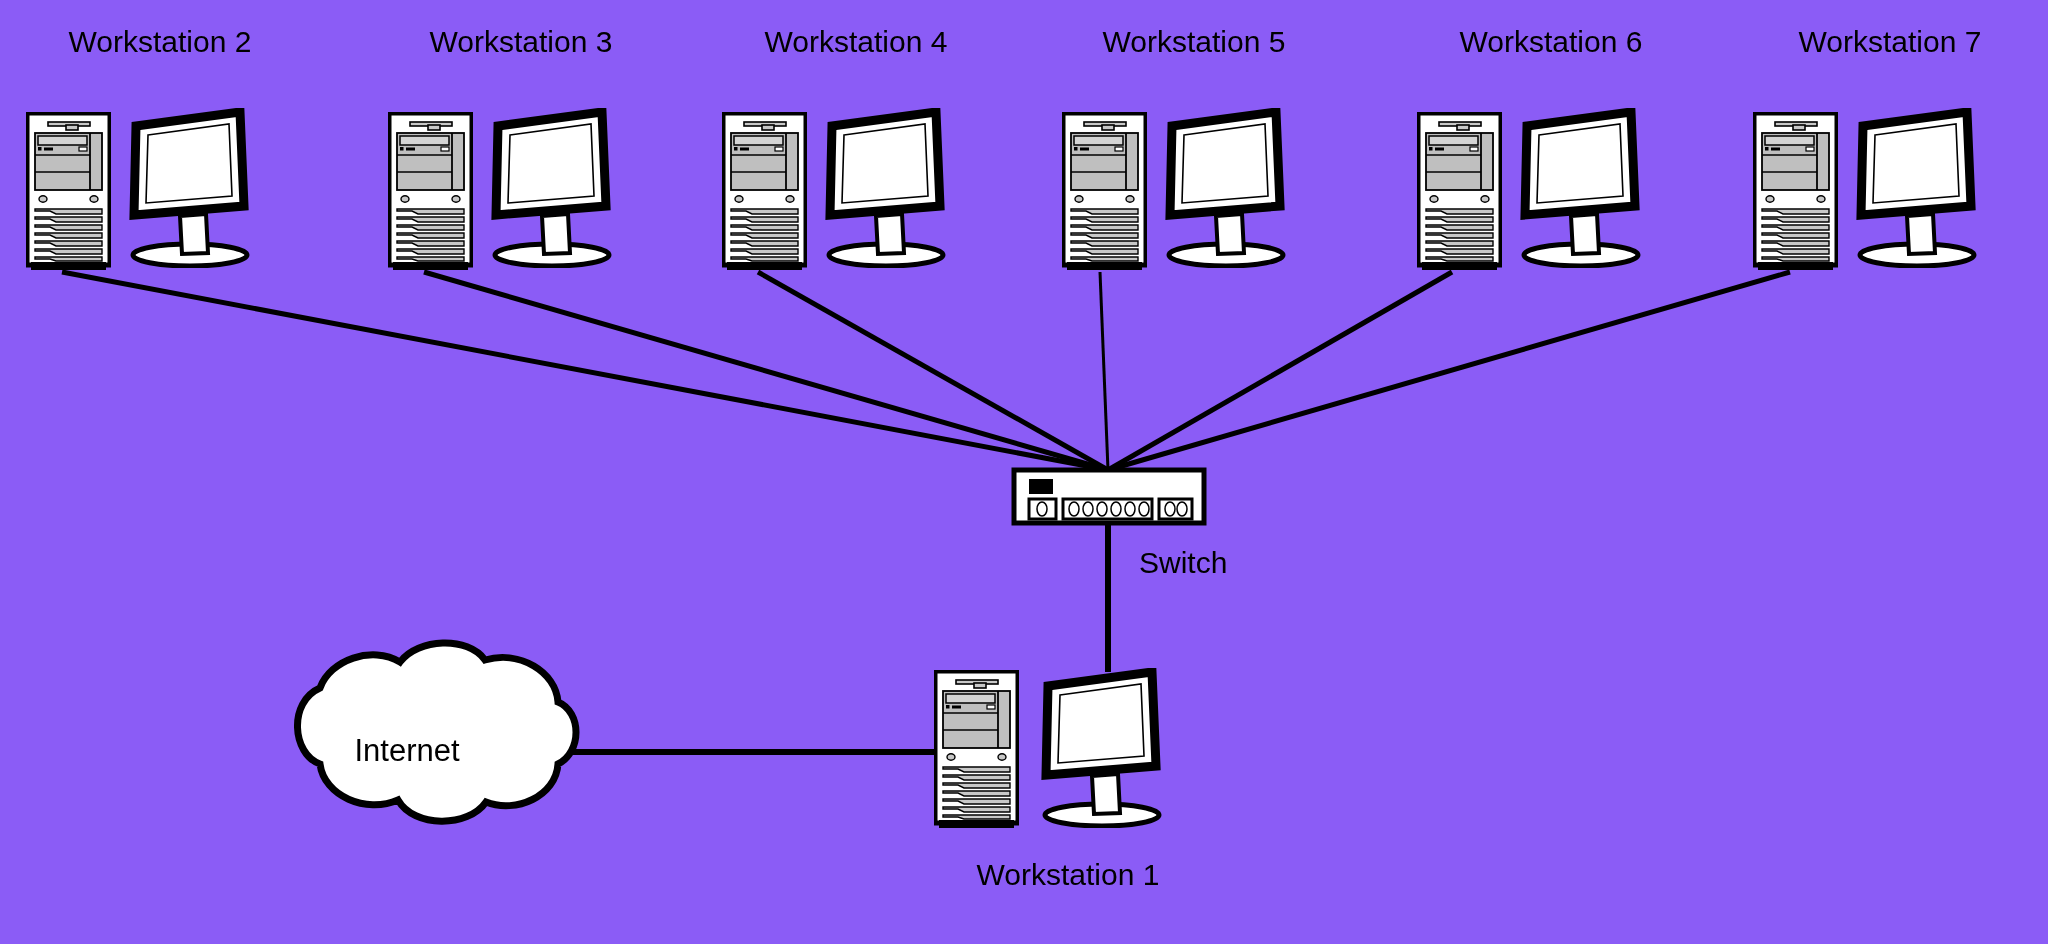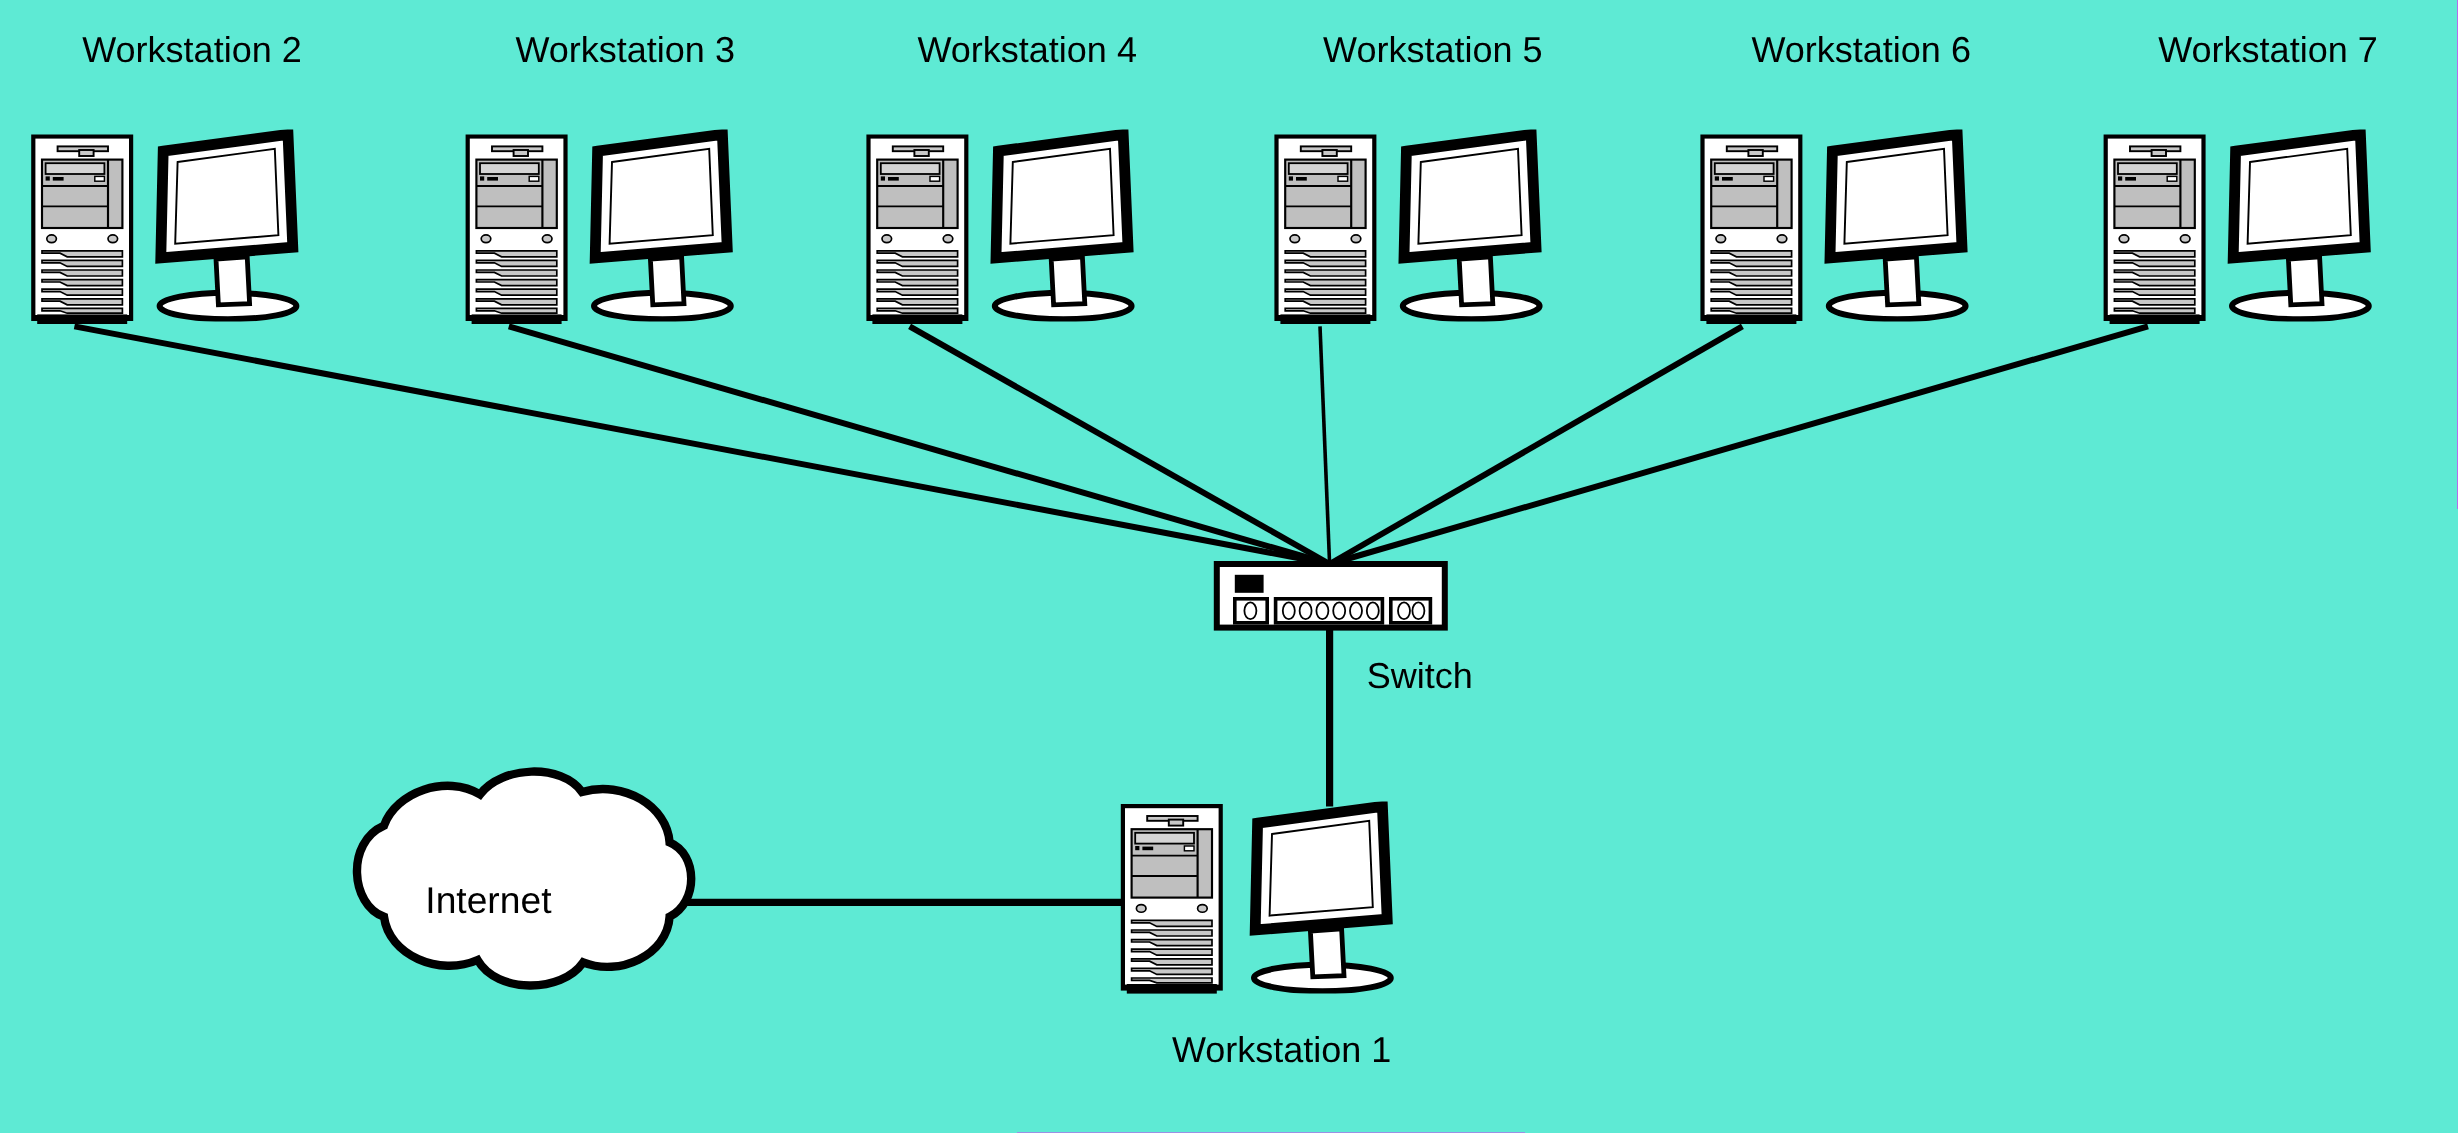--- a/index.html
+++ b/index.html
@@ -7,21 +7,21 @@
     padding: 0;
     background: #FF00FF;
   }
   body {
     font-family: "Liberation Sans", sans-serif;
   }
   #canvas {
     position: relative;
     width: 2048px;
     height: 944px;
-    background: #5eead4;
+    background: #8b5cf6;
     overflow: hidden;
   }
   #svgroot {
     position: absolute;
     left: 0;
     top: 0;
     width: 2048px;
     height: 944px;
   }
   .ws-label {

